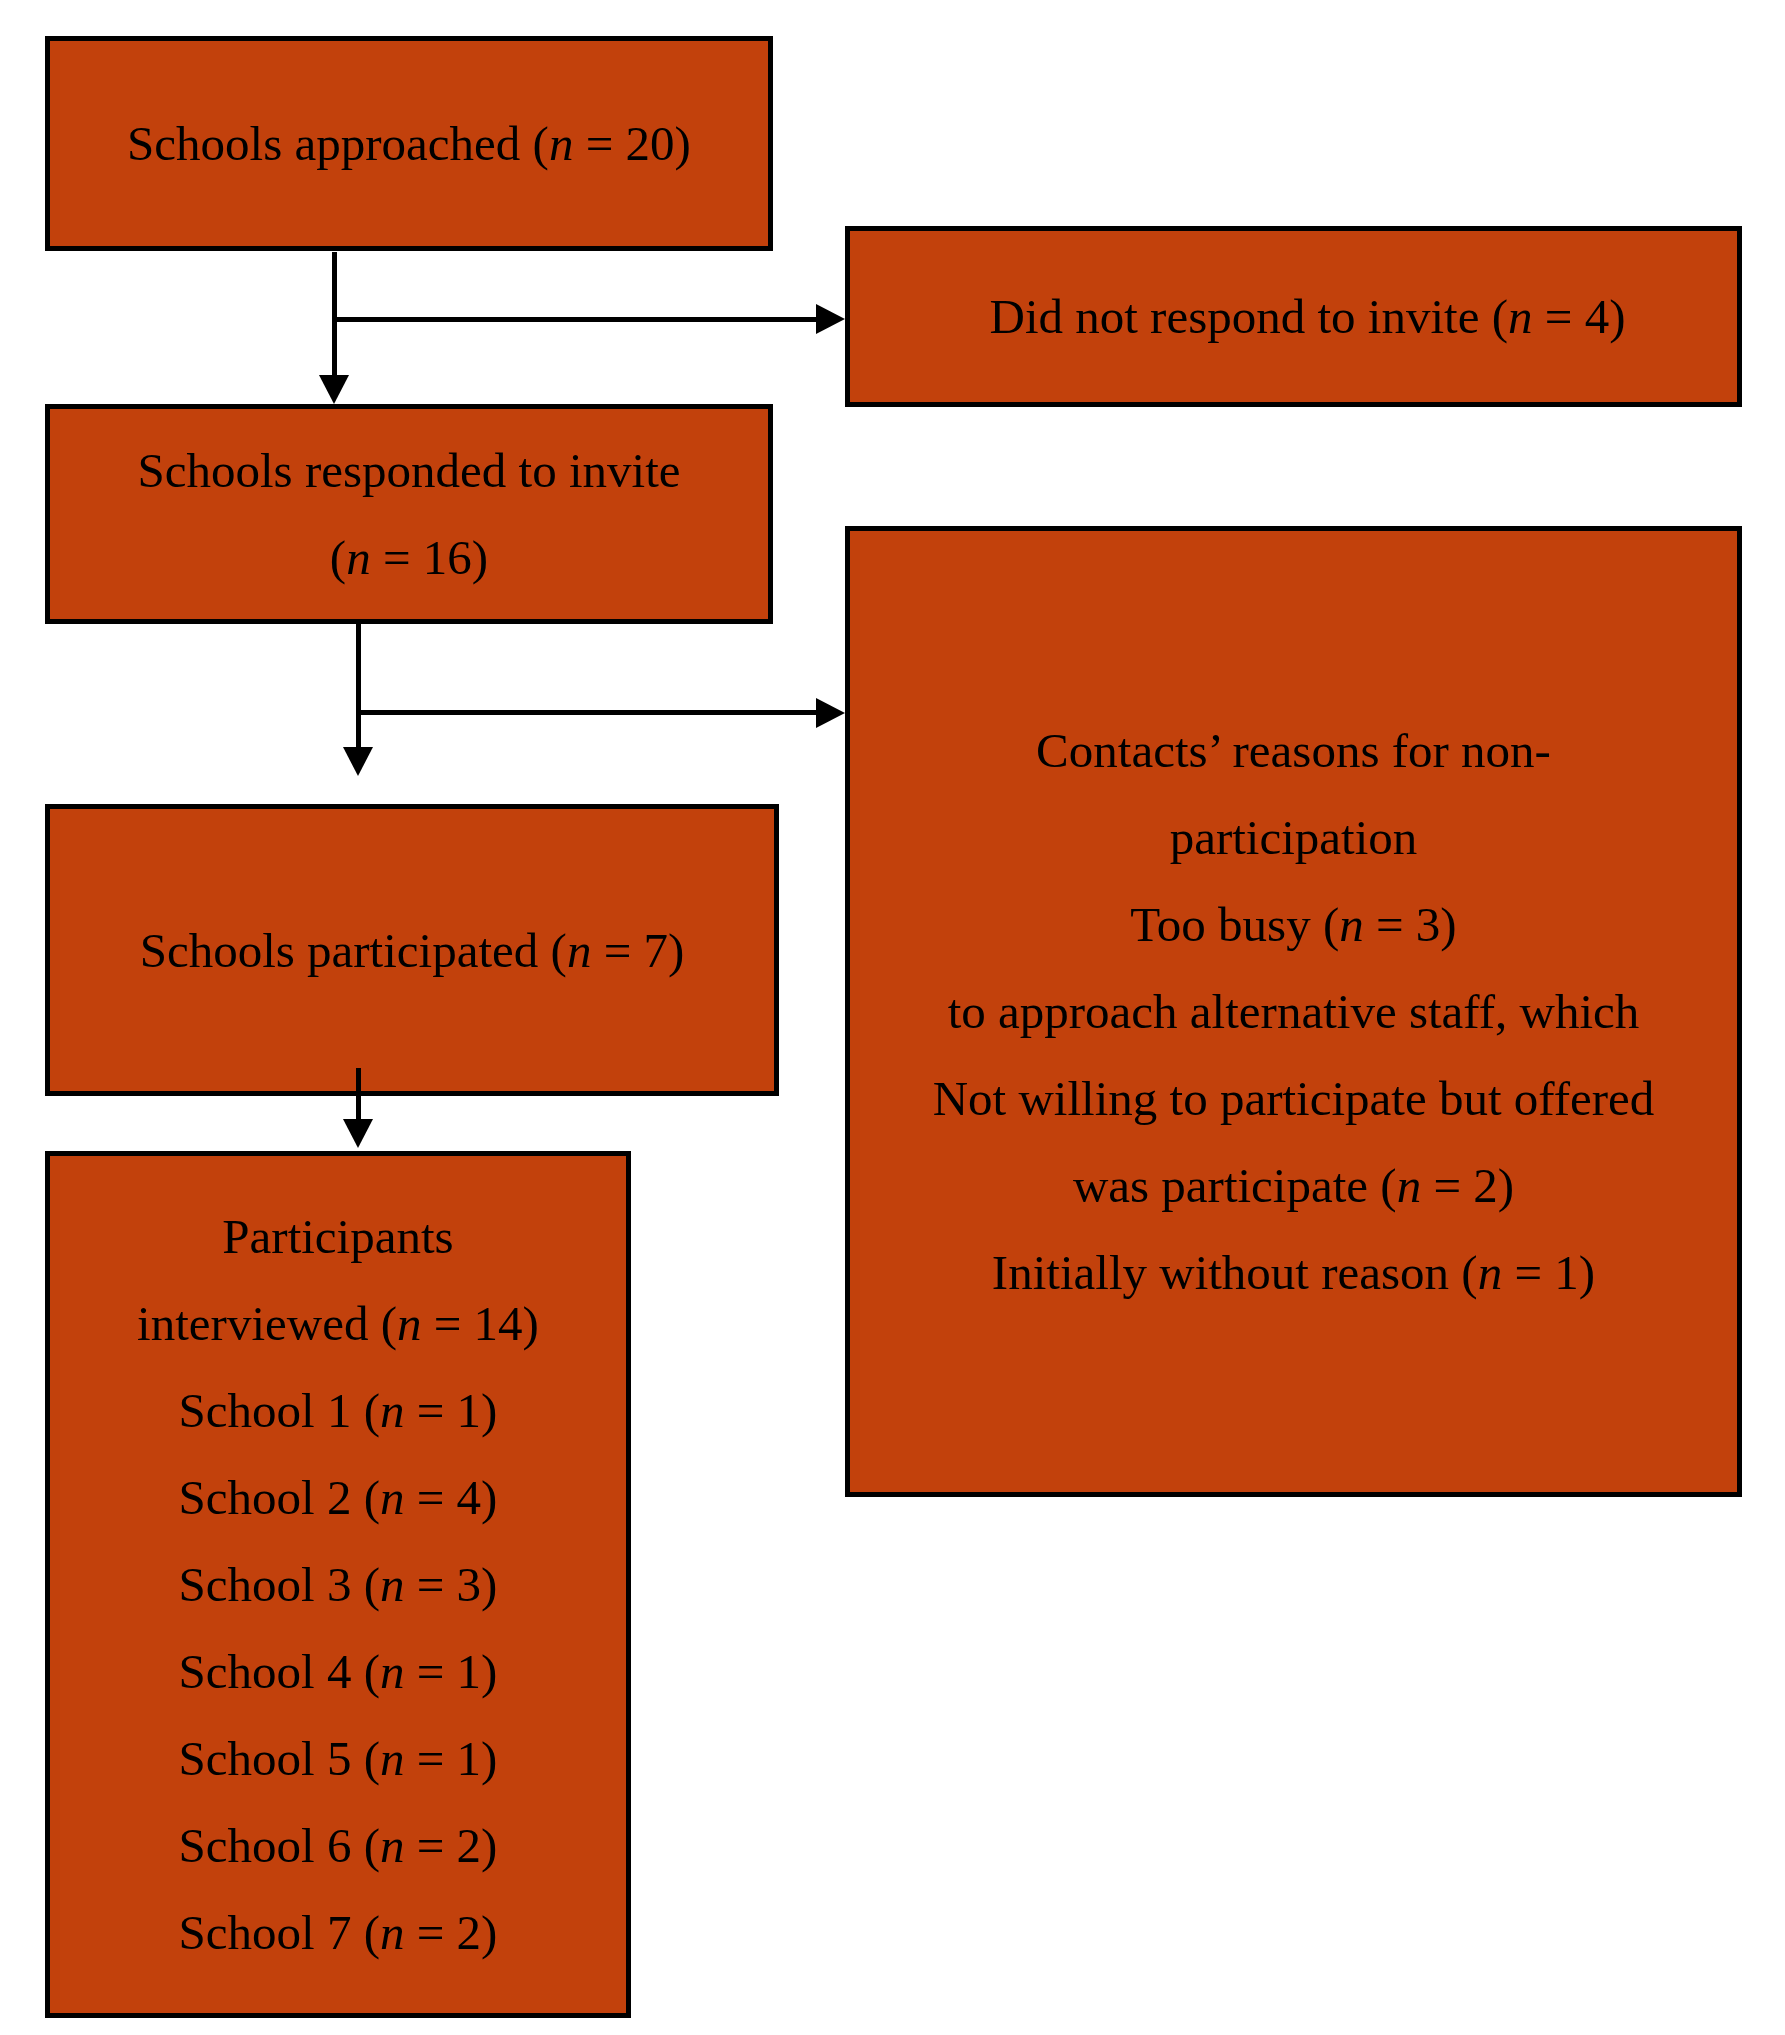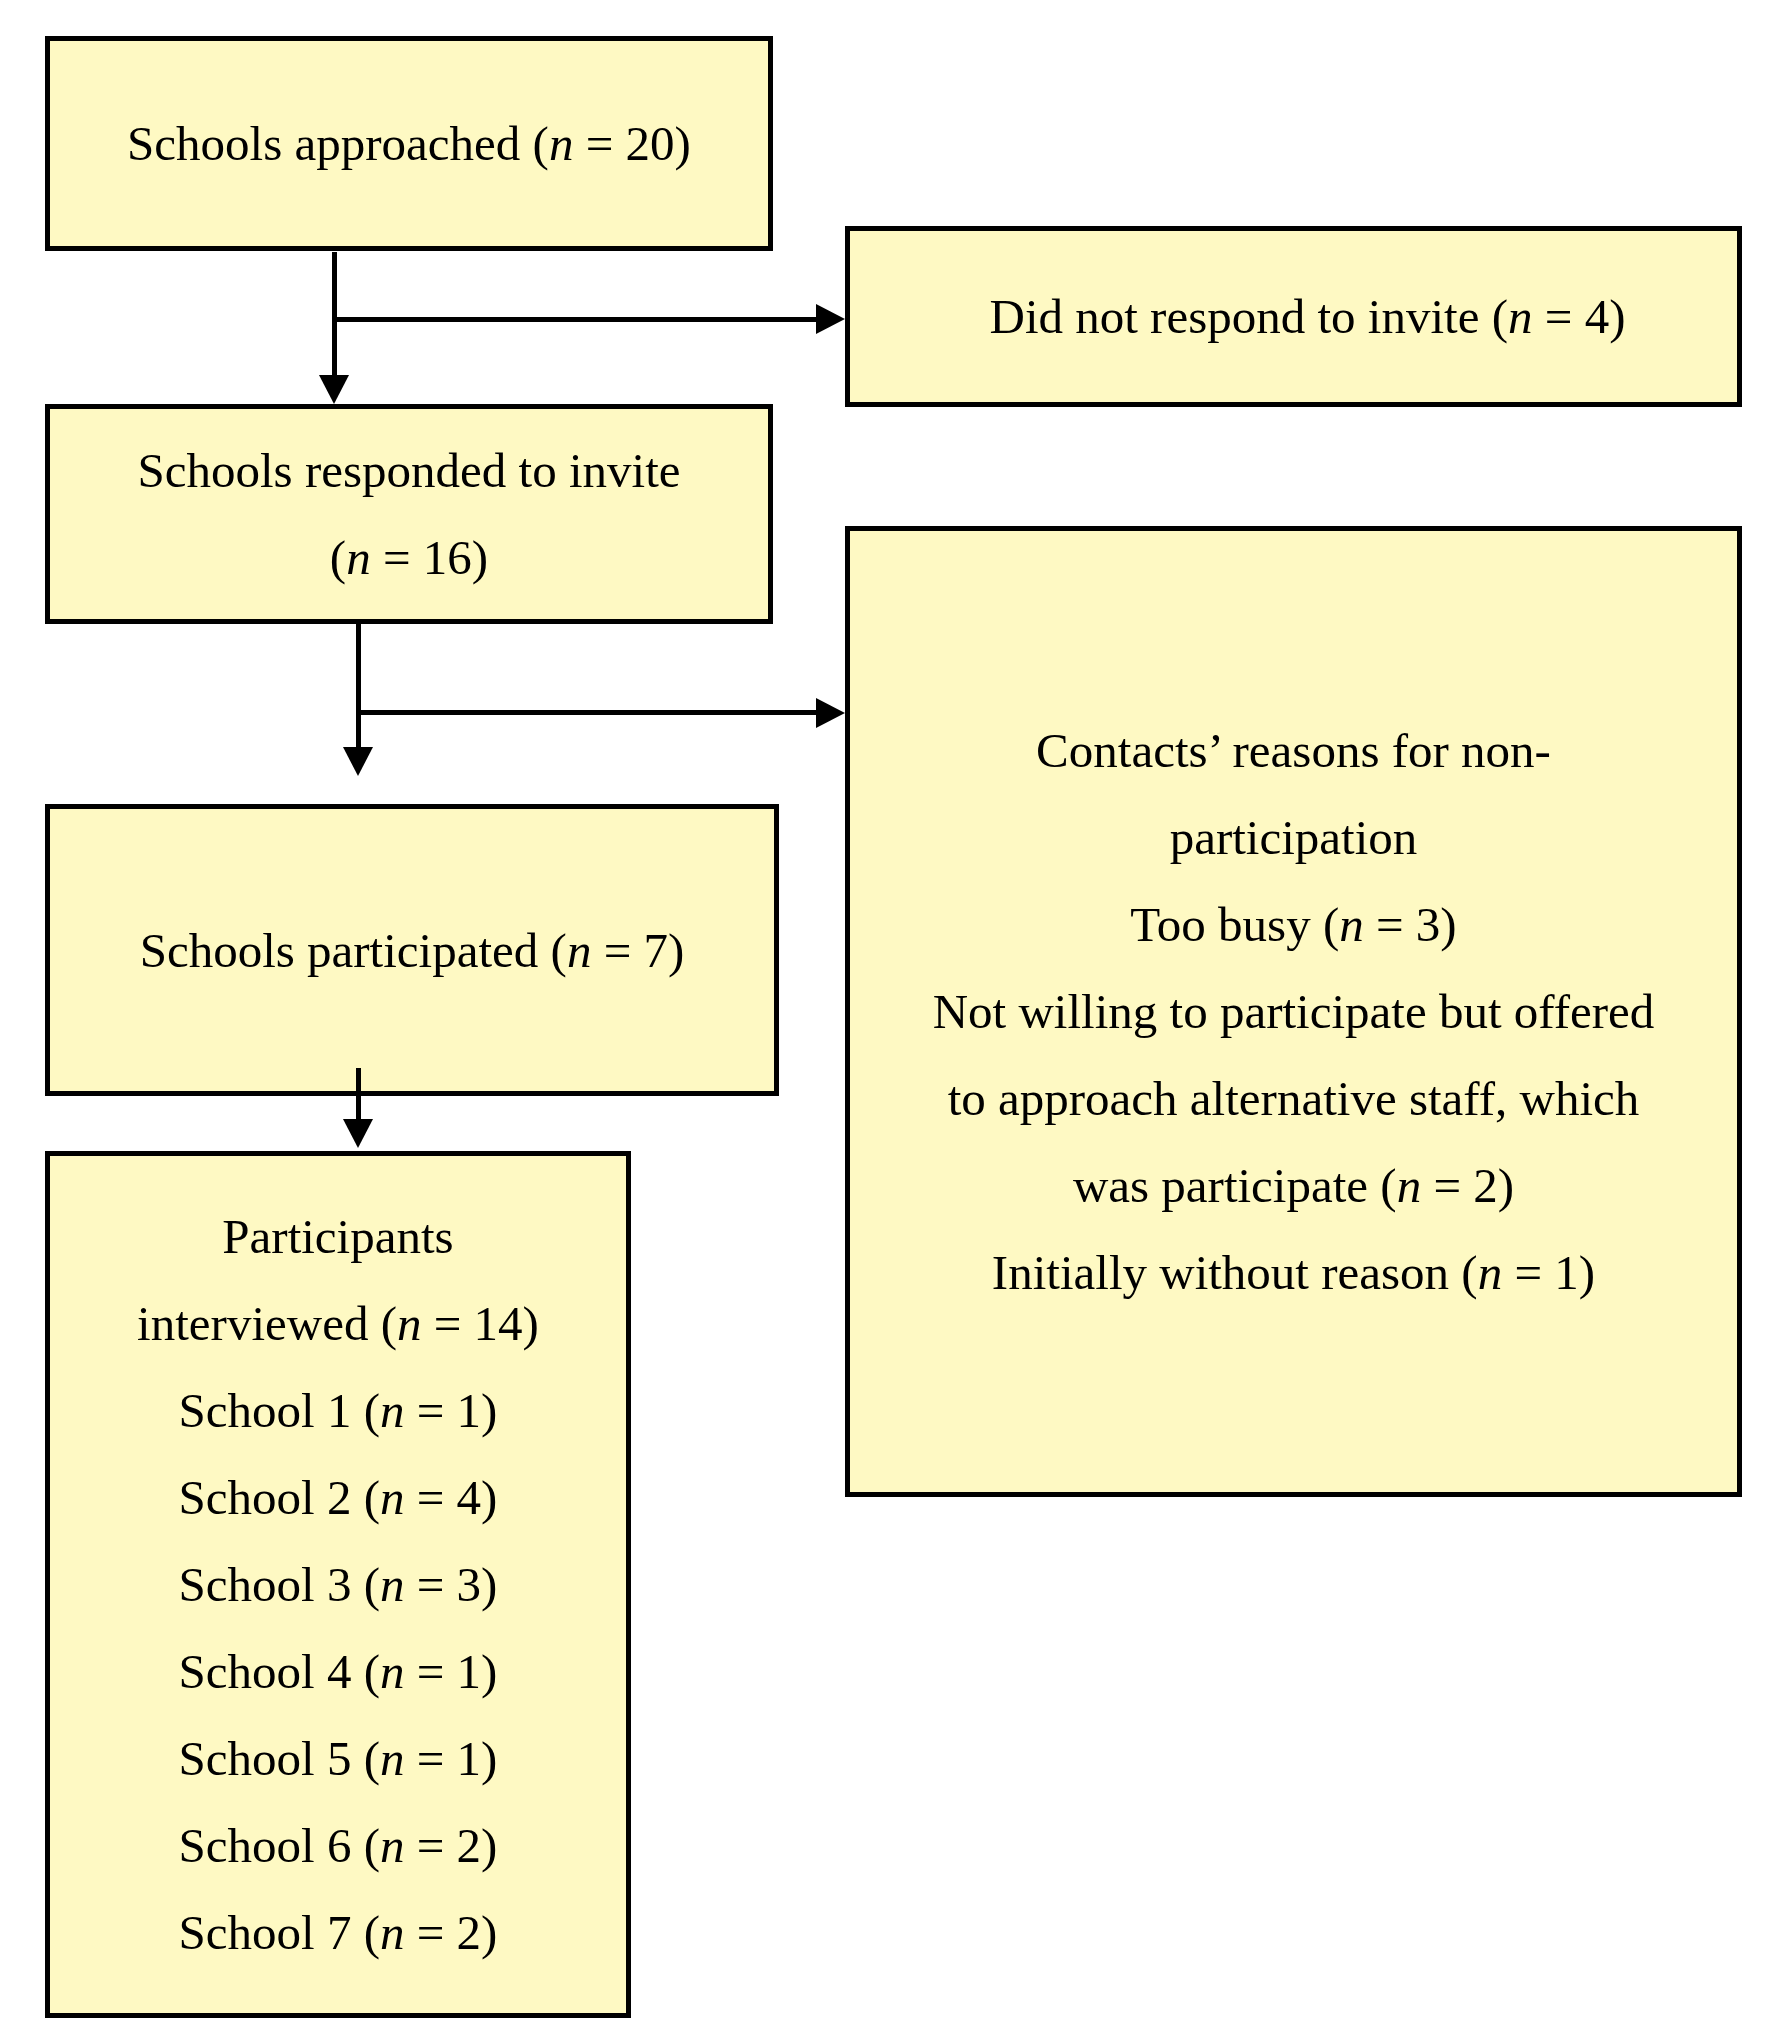--- a/index.html
+++ b/index.html
@@ -13,21 +13,21 @@
     height: 2035px;
     background: #ffffff;
     color: #000000;
     font-family: "Liberation Serif", "DejaVu Serif", serif;
     overflow: hidden;
   }
   .box {
     position: absolute;
     box-sizing: border-box;
     border: 5.2px solid #000000;
-    background: #fef9c3;
+    background: #c2410c;
     display: flex;
     flex-direction: column;
     justify-content: center;
     align-items: center;
   }
   .tline {
     height: 87px;
     line-height: 87px;
     font-size: 49px;
     white-space: nowrap;
@@ -69,22 +69,22 @@
 
   <section class="box" style="left:45px; top:404px; width:728px; height:220px;">
     <div class="tline"><span>Schools responded to invite</span></div>
     <div class="tline"><span>(</span><i>n</i><span> = 16)</span></div>
   </section>
 
   <section class="box" style="left:845px; top:526px; width:897px; height:971px;">
     <div class="tline"><span>Contacts’ reasons for non-</span></div>
     <div class="tline"><span>participation</span></div>
     <div class="tline"><span>Too busy (</span><i>n</i><span> = 3)</span></div>
+    <div class="tline"><span>to approach alternative staff, which</span></div>
     <div class="tline"><span>Not willing to participate but offered</span></div>
-    <div class="tline"><span>to approach alternative staff, which</span></div>
     <div class="tline"><span>was participate (</span><i>n</i><span> = 2)</span></div>
     <div class="tline"><span>Initially without reason (</span><i>n</i><span> = 1)</span></div>
   </section>
 
   <section class="box" style="left:45px; top:776px; width:734px; height:292px;margin-top:28px;">
     <div class="tline"><span>Schools participated (</span><i>n</i><span> = 7)</span></div>
   </section>
 
   <section class="box" style="left:45px; top:1111px; width:586px; height:867px;margin-top:40px;">
     <div class="tline"><span>Participants</span></div>

